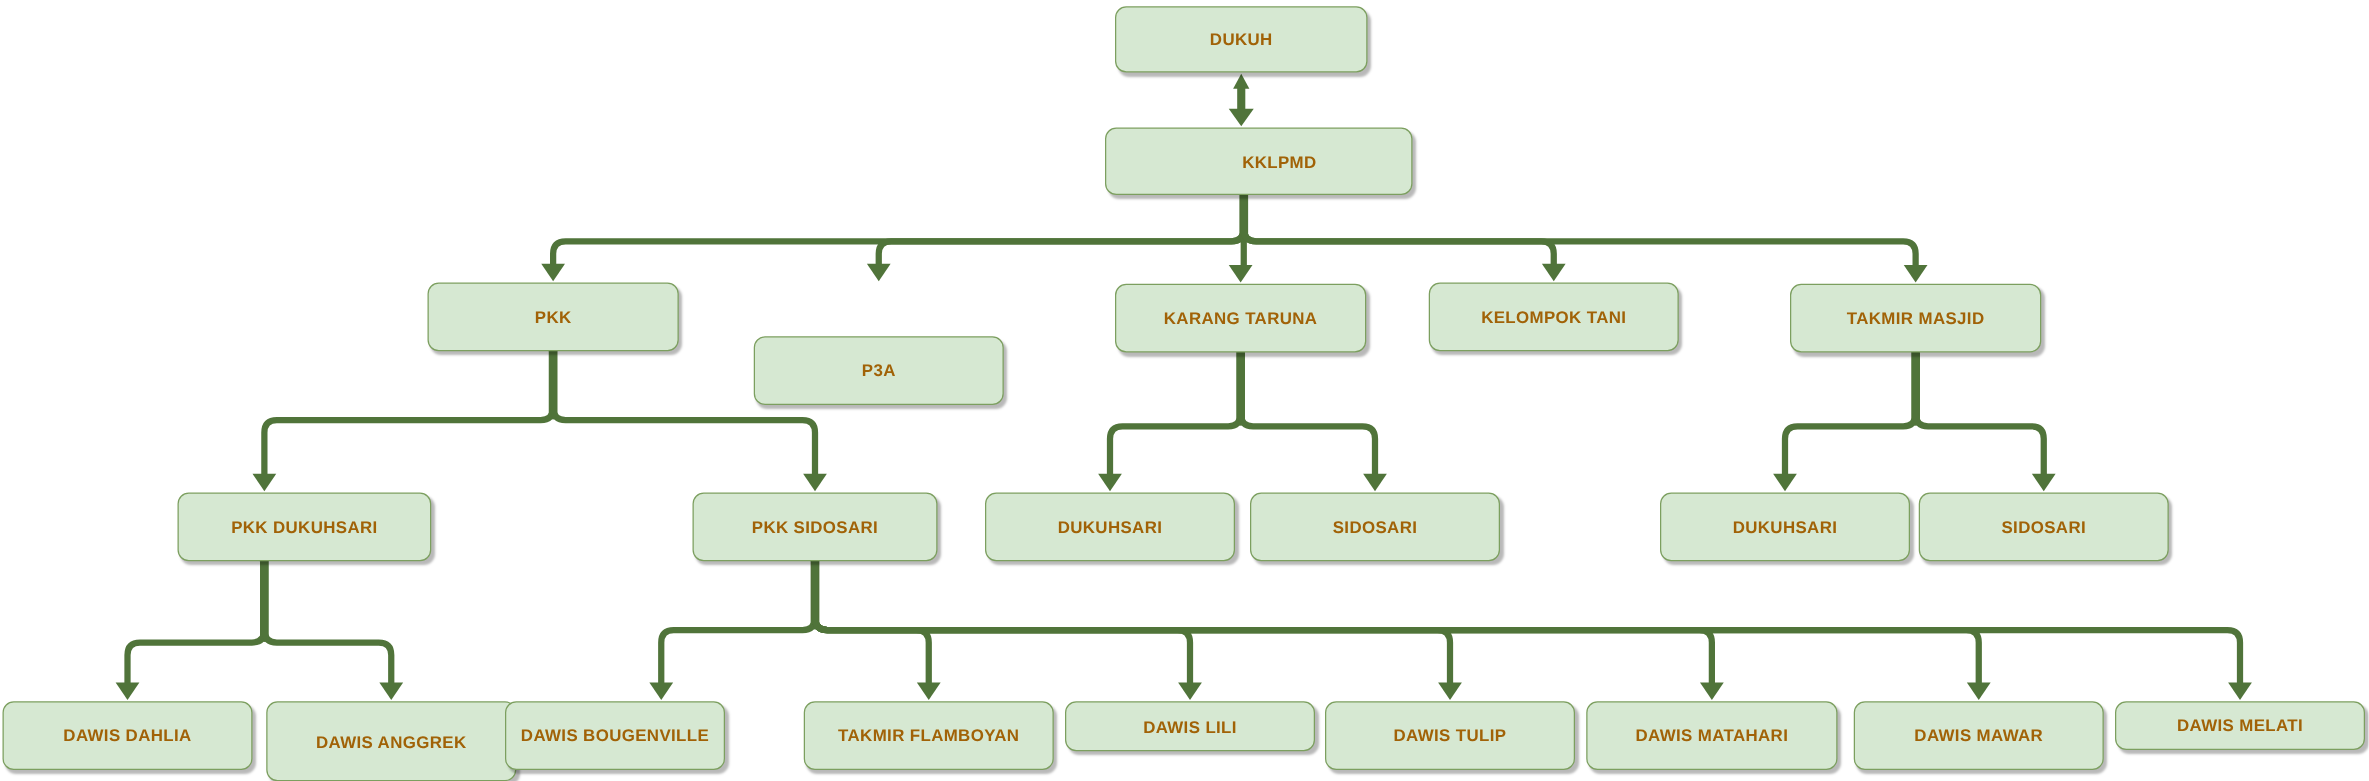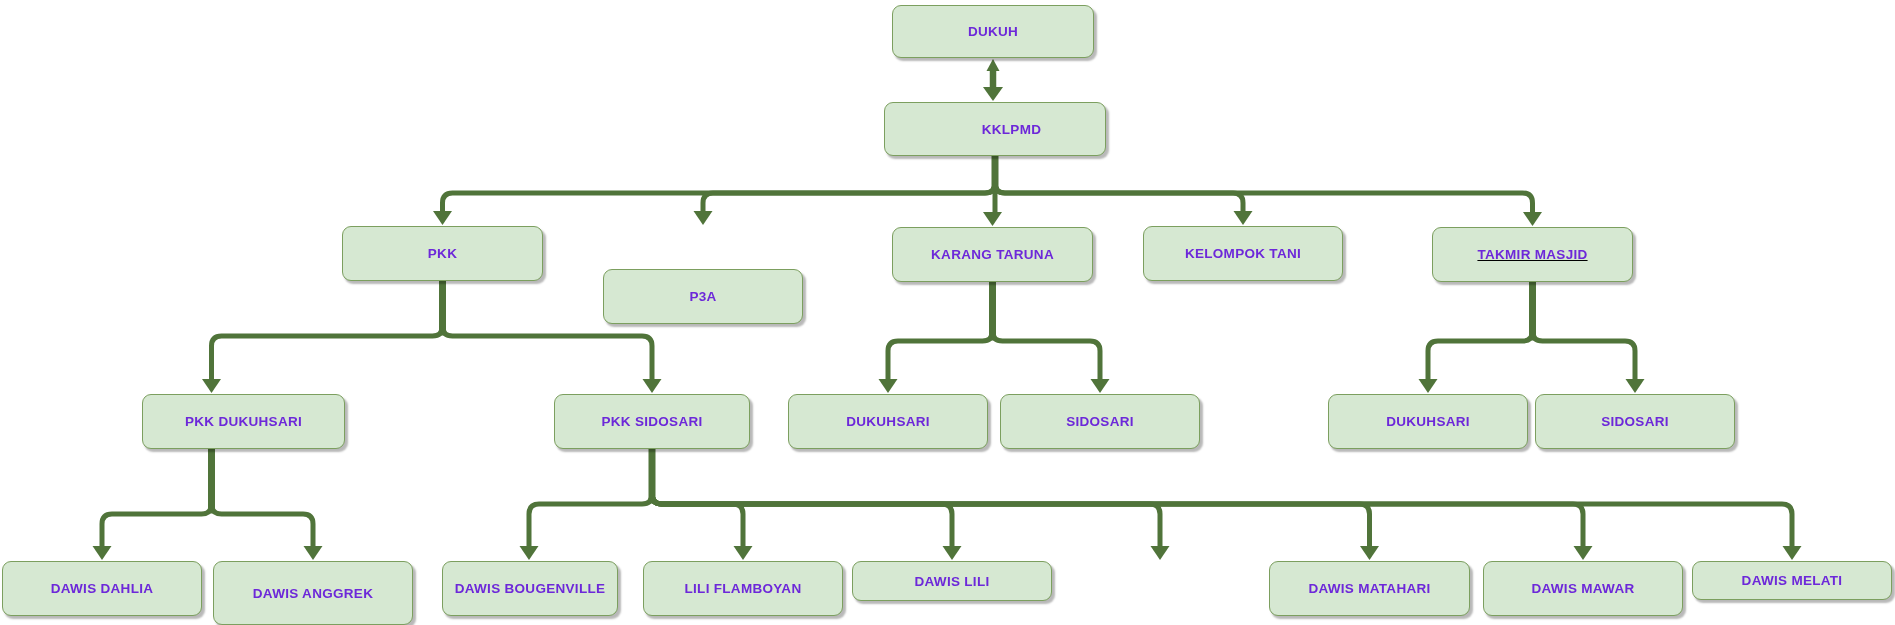--- a/index.html
+++ b/index.html
@@ -21,21 +21,21 @@
     box-shadow: 2.5px 3px 2px rgba(0,0,0,0.28);
     display: flex;
     align-items: center;
     justify-content: center;
     z-index: 2;
   }
   .node span {
     font-weight: bold;
     font-size: 13.5px;
     letter-spacing: 0.3px;
-    color: #6d28d9;
+    color: #a16207;
     text-align: right;
     white-space: nowrap;
   }
 </style>
 </head>
 <body>
 
 <div id="canvas">
   <svg id="wires" viewBox="0 0 1895 625" xmlns="http://www.w3.org/2000/svg">
       <path d="M993,67 V91" stroke="#50743a" stroke-width="6.5" fill="none"></path>
@@ -84,36 +84,36 @@
       <path d="M652,449 V494 Q652,504 662,504 H1359.5 Q1369.5,504 1369.5,514 V548" stroke="#50743a" stroke-width="5" fill="none" stroke-linejoin="round"></path>
       <polygon points="1360,546 1379,546 1369.5,560" fill="#50743a"></polygon>
       <path d="M652,449 V494 Q652,504 662,504 H1573 Q1583,504 1583,514 V548" stroke="#50743a" stroke-width="5" fill="none" stroke-linejoin="round"></path>
       <polygon points="1573.5,546 1592.5,546 1583,560" fill="#50743a"></polygon>
       <path d="M652,449 V494 Q652,504 662,504 H1782 Q1792,504 1792,514 V548" stroke="#50743a" stroke-width="5" fill="none" stroke-linejoin="round"></path>
       <polygon points="1782.5,546 1801.5,546 1792,560" fill="#50743a"></polygon>
     </svg>
 <div class="node" style="left: 892px; top: 5px; width: 202px; height: 53px;">
       <span>DUKUH</span>
     </div>
-    <div class="node" style="left: 884px; top: 102px; width: 222px; height: 54px; padding-left: 33px;">
+    <div class="node" style="left: 884px; top: 102px; width: 246px; height: 54px; padding-left: 33px;">
       <span>KKLPMD</span>
     </div>
     <div class="node" style="left: 342px; top: 226px; width: 201px; height: 55px;">
       <span>PKK</span>
     </div>
     <div class="node" style="left: 603px; top: 226px; width: 200px; height: 55px; margin-top: 43px;">
       <span>P3A</span>
     </div>
     <div class="node" style="left: 892px; top: 227px; width: 201px; height: 55px;">
       <span>KARANG TARUNA</span>
     </div>
     <div class="node" style="left: 1143px; top: 226px; width: 200px; height: 55px;">
       <span>KELOMPOK TANI</span>
     </div>
-    <div class="node" style="left: 1432px; top: 227px; width: 201px; height: 55px; text-decoration: underline;">
+    <div class="node" style="left: 1432px; top: 227px; width: 201px; height: 55px;">
       <span>TAKMIR MASJID</span>
     </div>
     <div class="node" style="left: 110px; top: 394px; width: 203px; height: 55px; margin-left: 32px;">
       <span>PKK DUKUHSARI</span>
     </div>
     <div class="node" style="left: 554px; top: 394px; width: 196px; height: 55px;">
       <span>PKK SIDOSARI</span>
     </div>
     <div class="node" style="left: 788px; top: 394px; width: 200px; height: 55px;">
       <span>DUKUHSARI</span>
@@ -126,28 +126,31 @@
     </div>
     <div class="node" style="left: 1535px; top: 394px; width: 200px; height: 55px;">
       <span>SIDOSARI</span>
     </div>
     <div class="node" style="left: 2px; top: 561px; width: 200px; height: 55px;">
       <span>DAWIS DAHLIA</span>
     </div>
     <div class="node" style="left: 213px; top: 561px; width: 200px; height: 64px;">
       <span>DAWIS ANGGREK</span>
     </div>
-    <div class="node" style="left: 442px; top: 561px; width: 176px; height: 55px;">
+    <div class="node" style="left: 404px; top: 561px; width: 176px; height: 55px;">
       <span>DAWIS BOUGENVILLE</span>
     </div>
     <div class="node" style="left: 643px; top: 561px; width: 200px; height: 55px;">
-      <span>LILI FLAMBOYAN</span>
+      <span>TAKMIR FLAMBOYAN</span>
     </div>
     <div class="node" style="left: 852px; top: 561px; width: 200px; height: 40px;">
       <span>DAWIS LILI</span>
+    </div>
+    <div class="node" style="left: 1060px; top: 561px; width: 200px; height: 55px;">
+      <span>DAWIS TULIP</span>
     </div>
     <div class="node" style="left: 1269px; top: 561px; width: 201px; height: 55px;">
       <span>DAWIS MATAHARI</span>
     </div>
     <div class="node" style="left: 1483px; top: 561px; width: 200px; height: 55px;">
       <span>DAWIS MAWAR</span>
     </div>
     <div class="node" style="left: 1692px; top: 561px; width: 200px; height: 39px;">
       <span>DAWIS MELATI</span>
     </div>

